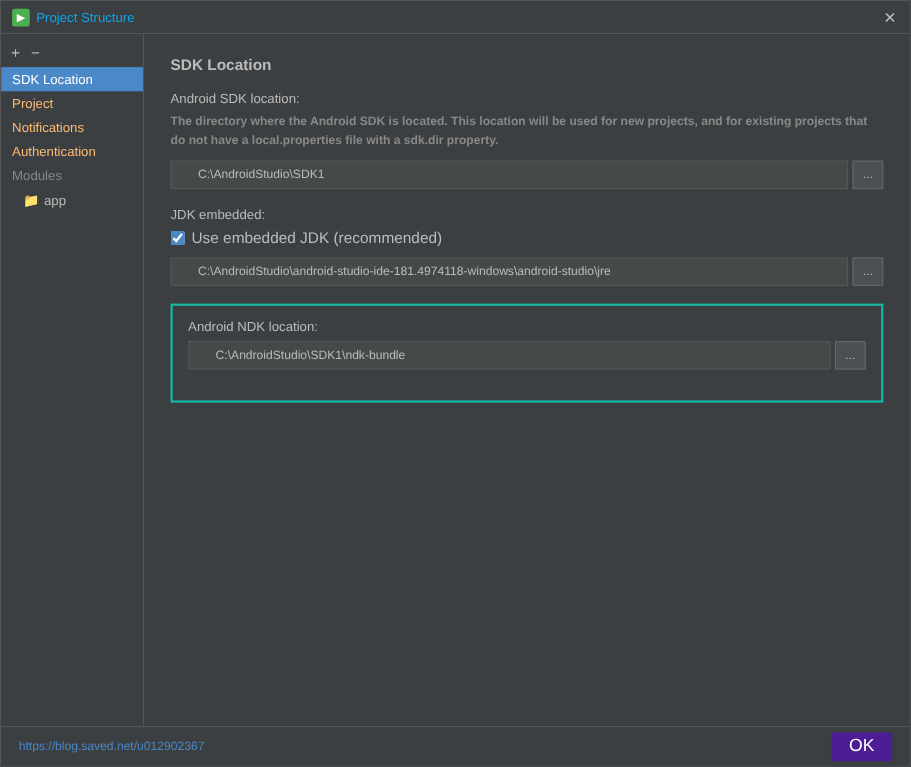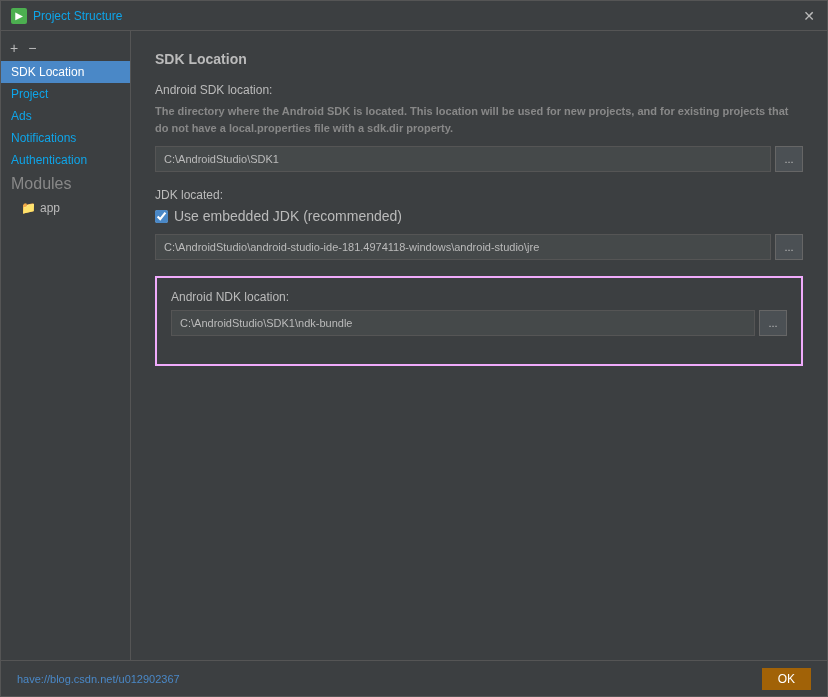--- a/index.html
+++ b/index.html
@@ -82,35 +82,35 @@
     .sidebar-btn {
       background: none;
       border: none;
       color: #bbbbbb;
       cursor: pointer;
       font-size: 14px;
       padding: 1px 3px;
     }
     .sidebar-item {
       padding: 4px 10px;
-      color: #0ea5e9;
+      color: #fdba74;
       cursor: pointer;
       font-size: 12px;
       white-space: nowrap;
       overflow: hidden;
       text-overflow: ellipsis;
     }
     .sidebar-item.active {
       background: #4a88c7;
       color: #ffffff;
     }
     .sidebar-section-label {
       padding: 4px 10px;
       color: #888888;
-      font-size: 16px;
+      font-size: 12px;
       cursor: default;
     }
     .sidebar-item-app {
       padding: 4px 10px 4px 20px;
       color: #bbbbbb;
       cursor: pointer;
       font-size: 12px;
       display: flex;
       align-items: center;
       gap: 4px;
@@ -150,21 +150,21 @@
       display: flex;
       align-items: center;
       gap: 4px;
       margin-bottom: 16px;
     }
     .path-input {
       flex: 1;
       background: #45494a;
       border: 1px solid #555;
       color: #bbbbbb;
-      padding: 4px 8px;
+      padding: 4px 24px;
       font-size: 11px;
       height: 26px;
       outline: none;
     }
     .browse-btn {
       background: #4b5054;
       border: 1px solid #666;
       color: #bbbbbb;
       padding: 3px 8px;
       cursor: pointer;
@@ -180,42 +180,42 @@
     }
     .checkbox-row input[type=checkbox] {
       accent-color: #4a88c7;
     }
     .checkbox-label {
       font-size: 14px;
       color: #bbbbbb;
     }
     
     .ndk-section {
-      border: 2px solid #f0abfc;
+      border: 2px solid #14b8a6;
       padding: 12px 14px;
       margin-top: 4px;
     }
     
     .bottom-bar {
       background: #3c3f41;
       border-top: 1px solid #555;
       display: flex;
       justify-content: flex-end;
       align-items: center;
       padding: 6px 16px;
       height: 36px;
       gap: 8px;
     }
     .btn-ok {
-      background: #a16207;
+      background: #4c1d95;
       border: none;
       color: white;
       padding: 4px 16px;
       cursor: pointer;
-      font-size: 12px;
+      font-size: 16px;
     }
   </style>
 </head>
 <body>
 
 <div class="window">
 
   <div class="title-bar">
     <div class="title-bar-left">
       <div class="title-icon">
@@ -232,23 +232,20 @@
       <div class="sidebar-toolbar">
         <button class="sidebar-btn">+</button>
         <button class="sidebar-btn">−</button>
       </div>
 
       <div class="sidebar-item active">
         <span>SDK Location</span>
       </div>
       <div class="sidebar-item">
         <span>Project</span>
-      </div>
-      <div class="sidebar-item">
-        <span>Ads</span>
       </div>
       <div class="sidebar-item">
         <span>Notifications</span>
       </div>
       <div class="sidebar-item">
         <span>Authentication</span>
       </div>
 
       <div class="sidebar-section-label">Modules</div>
       <div class="sidebar-item-app">
@@ -260,37 +257,37 @@
     <div class="main-panel">
       <div class="panel-title">SDK Location</div>
 
       <div class="section-title">Android SDK location:</div>
       <div class="section-desc">The directory where the Android SDK is located. This location will be used for new projects, and for existing projects that do not have a local.properties file with a sdk.dir property.</div>
       <div class="input-row">
         <input class="path-input" type="text" value="C:\AndroidStudio\SDK1" style="">
         <button class="browse-btn">...</button>
       </div>
 
-      <div class="section-title">JDK located:</div>
+      <div class="section-title">JDK embedded:</div>
       <div class="checkbox-row">
         <input type="checkbox" checked="" style="">
         <label class="checkbox-label">Use embedded JDK (recommended)</label>
       </div>
       <div class="input-row">
         <input class="path-input" type="text" value="C:\AndroidStudio\android-studio-ide-181.4974118-windows\android-studio\jre" style="">
         <button class="browse-btn">...</button>
       </div>
 
       <div class="ndk-section">
         <div class="section-title">Android NDK location:</div>
         <div class="input-row">
           <input class="path-input" type="text" value="C:\AndroidStudio\SDK1\ndk-bundle" style="">
           <button class="browse-btn">...</button>
         </div>
       </div>
     </div>
   </div>
 
   <div class="bottom-bar">
-    <span style="font-size:11px;color:#4a88c7;margin-right:auto;">have://blog.csdn.net/u012902367</span>
+    <span style="font-size:11px;color:#4a88c7;margin-right:auto;">https://blog.saved.net/u012902367</span>
     <button class="btn-ok">OK</button>
   </div>
 </div>
 
 </body></html>

